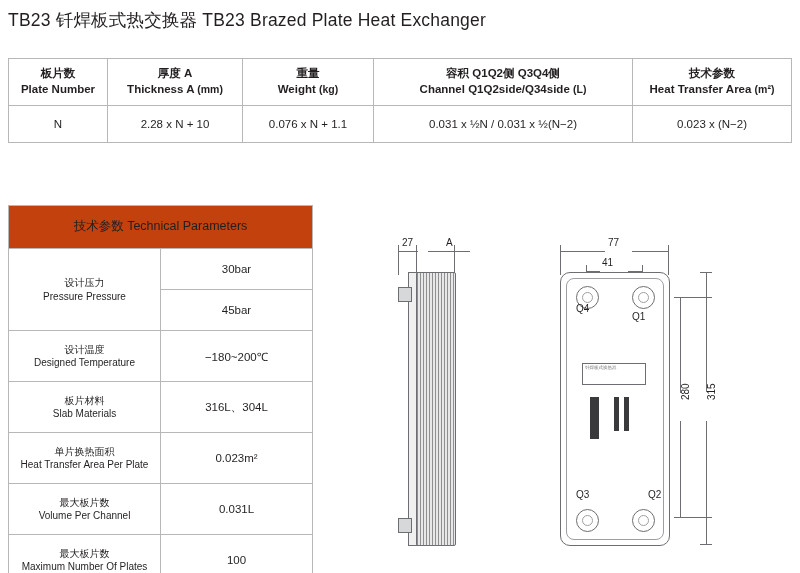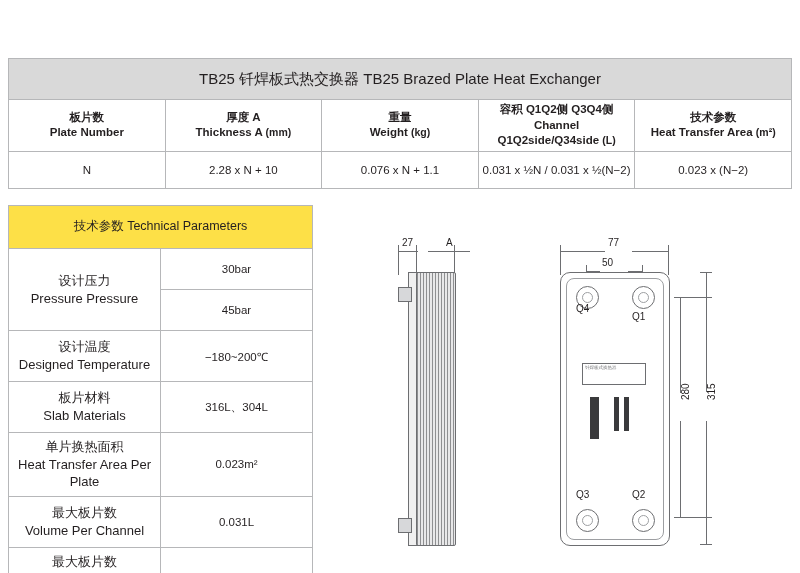--- a/index.html
+++ b/index.html
@@ -76,29 +76,29 @@
     border-collapse: collapse;
     table-layout: fixed;
   }
   .tech-table td, .tech-table th {
     border: 1px solid #b6b7b9;
     text-align: center;
     vertical-align: middle;
     color: #231f20;
   }
   .tech-head {
-    background: #fde047;
+    background: #c2410c;
     height: 40px;
     font-size: 12.5px;
     line-height: 1.4;
     font-weight: normal;
   }
   .tech-label {
     width: 190px;
-    font-size: 13px;
+    font-size: 10px;
     line-height: 1.35;
     padding: 5px 4px;
   }
   .tech-label .cn { display: block; }
   .tech-label .en { display: block; }
   .tech-value {
     font-size: 11.5px;
     padding: 5px 4px;
   }
   .row-h { height: 40px; margin-top: 37px; }
@@ -193,21 +193,21 @@
   .port.q3 { left: 196px; top: 284px; }
   .port.q2 { left: 252px; top: 284px; }
   .port-label {
     position: absolute;
     font-size: 10px;
     color: #231f20;
   }
   .label-q4 { left: 196px; top: 78px; }
   .label-q1 { left: 252px; top: 86px; }
   .label-q3 { left: 196px; top: 264px; }
-  .label-q2 { left: 252px; top: 264px; }
+  .label-q2 { left: 268px; top: 264px; }
 
   .plate-tag {
     position: absolute;
     left: 202px;
     top: 138px;
     width: 64px;
     height: 22px;
     border: 1px solid #6d6e71;
     background: #fff;
     font-size: 4.5px;
@@ -240,26 +240,24 @@
     width: 5px;
     height: 34px;
     background: #3a3a3c;
   }
 </style>
 </head>
 <body>
 
 <div class="page">
 
+  <div class="main-title">TB23 钎焊板式热交换器  TB23 Brazed Plate Heat Exchanger</div>
 
   <table class="spec-table">
     <tbody>
-        <tr>
-      <th class="spec-head" colspan="5">TB25 钎焊板式热交换器  TB25 Brazed Plate Heat Exchanger</th>
-    </tr>
     <tr>
       <th class="spec-colhead" style="width:92px">
         <span class="cn">板片数</span>
         <span class="en">Plate Number</span>
       </th>
       <th class="spec-colhead" style="width:128px">
         <span class="cn">厚度 A</span>
         <span class="en"><span>Thickness A</span> <span class="unit">(mm)</span></span>
       </th>
       <th class="spec-colhead" style="width:124px">
@@ -340,21 +338,21 @@
     </tr>
 
   </tbody>
     </table>
 
   <div class="drawing">
 
     <div class="dim-text" style="left:22px; top:12px;">27</div>
     <div class="dim-text" style="left:66px; top:12px;">A</div>
     <div class="dim-text" style="left:228px; top:12px;">77</div>
-    <div class="dim-text" style="left:222px; top:32px;">50</div>
+    <div class="dim-text" style="left:222px; top:32px;">41</div>
     <div class="dim-text" style="left:300px; top:175px; transform:rotate(-90deg); transform-origin:left top;">280</div>
     <div class="dim-text" style="left:326px; top:175px; transform:rotate(-90deg); transform-origin:left top;">315</div>
 
     <div class="hline" style="left:18px; top:26px; width:20px;"></div>
     <div class="hline" style="left:48px; top:26px; width:42px;"></div>
     <div class="vline" style="left:18px; top:20px; height:30px;"></div>
     <div class="vline" style="left:36px; top:20px; height:30px;"></div>
     <div class="vline" style="left:74px; top:20px; height:30px;"></div>
 
     <div class="hline" style="left:180px; top:26px; width:45px;"></div>

